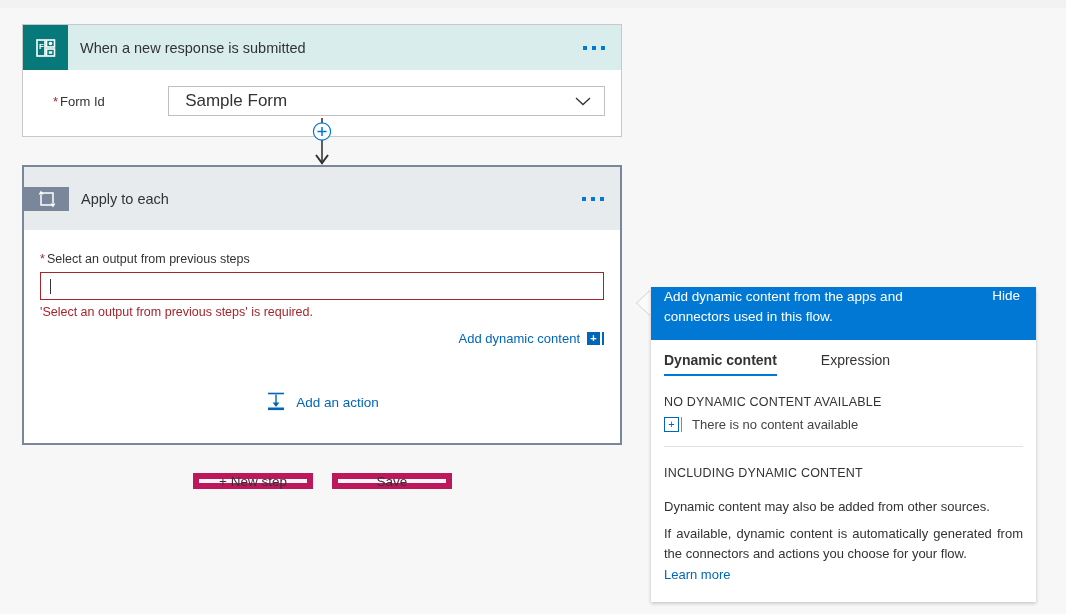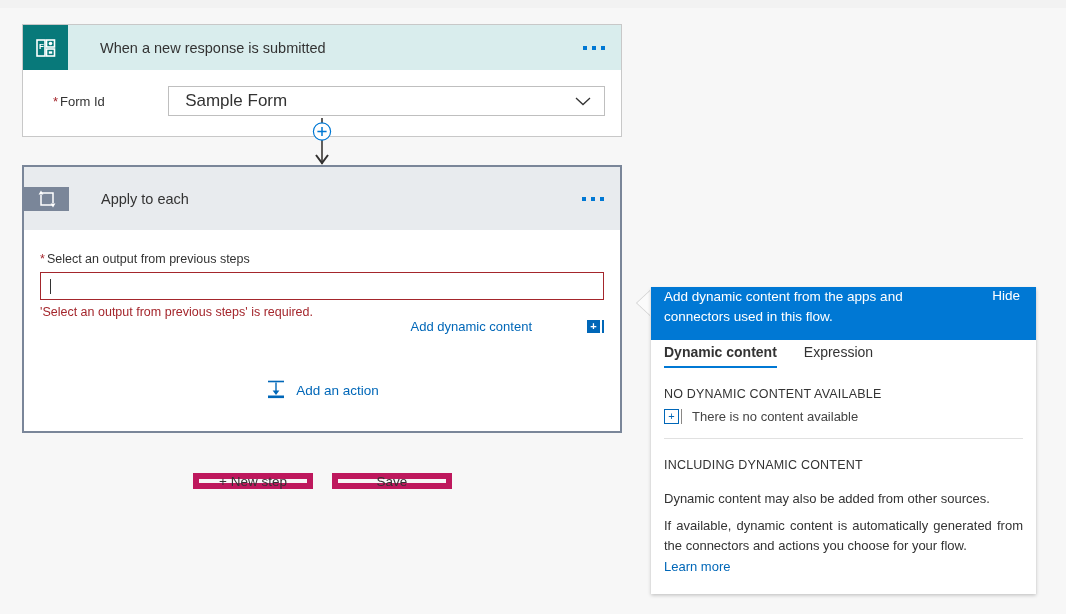--- a/index.html
+++ b/index.html
@@ -45,21 +45,21 @@
     min-width: 45px;
     background: #08797a;
     display: flex;
     align-items: center;
     justify-content: center;
   }
   .card-title {
     flex: 1;
     display: flex;
     align-items: center;
-    padding-left: 32px;
+    padding-left: 12px;
     font-size: 14.5px;
     color: #333333;
   }
   .ellipsis-menu {
     display: flex;
     align-items: center;
     padding: 0 16px;
     gap: 5px;
   }
   .ellipsis-menu i {
@@ -182,21 +182,21 @@
   }
   .error-msg {
     color: #a4262c;
     font-size: 12.5px;
     margin-top: 5px;
   }
   .dyn-link-row {
     display: flex;
     align-items: center;
     justify-content: flex-end;
-    gap: 48px;
+    margin-top: 12px;
   }
   .dyn-link {
     color: #0067b8;
     font-size: 13px;
     cursor: pointer;
   }
   .dyn-plus-badge {
     margin-left: 7px;
     width: 13px;
     height: 13px;
@@ -282,22 +282,22 @@
   }
   .dc-hide {
     font-size: 13.5px;
     color: #ffffff;
     cursor: pointer;
     white-space: nowrap;
     padding-top: 1px;
   }
   .dc-tabs {
     display: flex;
-    padding: 4px 13px 0 13px;
-    gap: 27px;
+    padding: 12px 13px 0 13px;
+    gap: 44px;
   }
   .dc-tab {
     font-size: 14px;
     color: #333333;
     padding-bottom: 8px;
     cursor: pointer;
     position: relative;
   }
   .dc-tab.active {
     font-weight: bold;

